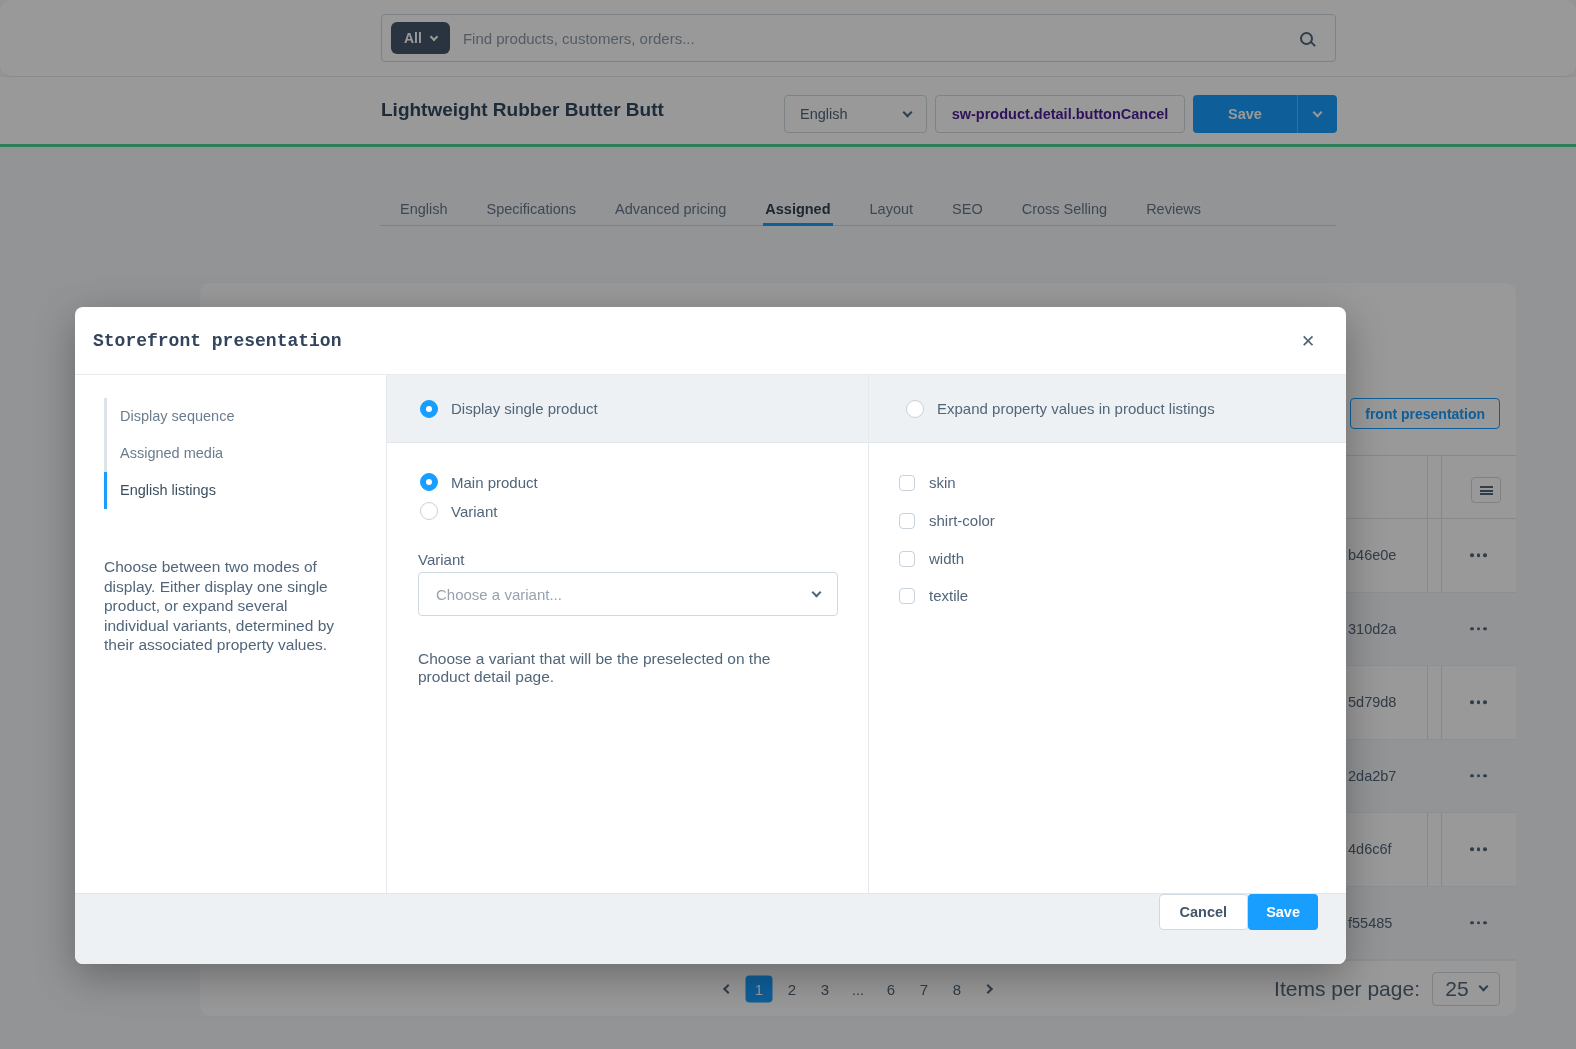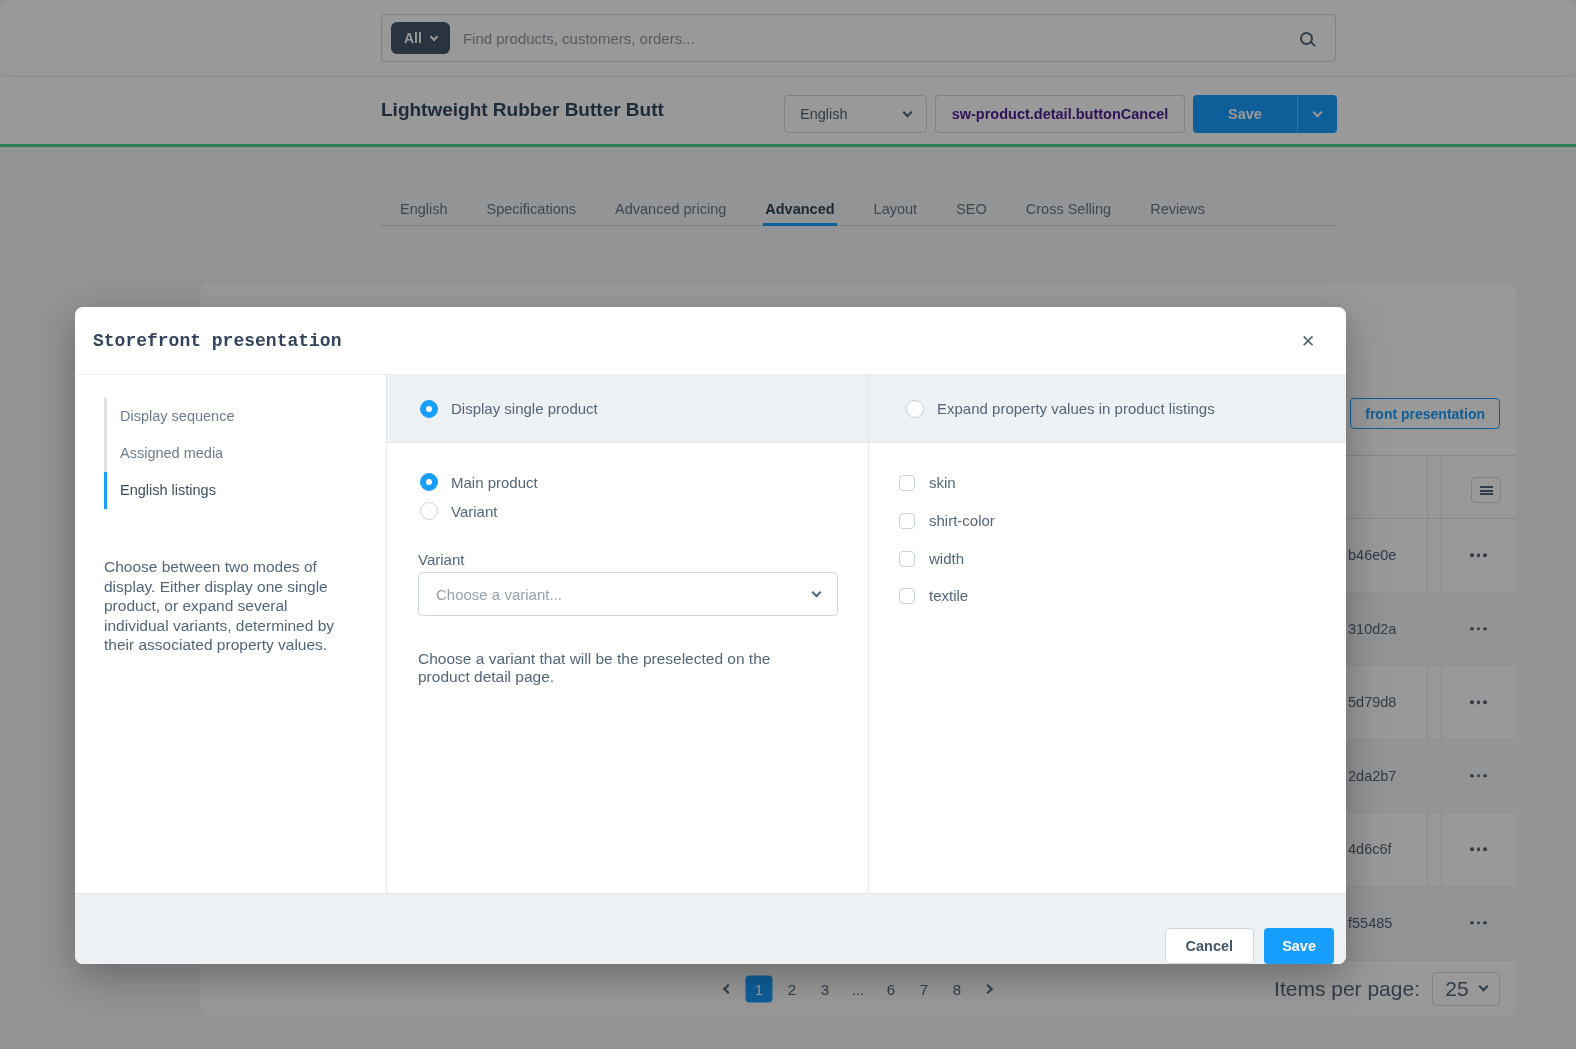--- a/index.html
+++ b/index.html
@@ -76,21 +76,21 @@
   .opt-abs { position:absolute; left:33px; }
   .strip-opt { margin-left:33px; }
   .strip-opt-r { margin-left:37px; }
   .variant-label { position:absolute; left:31px; top:176px; font-size:15px; color:#52667a; }
   .variant-select { position:absolute; left:31px; top:197px; width:420px; height:44px; background:#fff; border:1px solid #d1d9e0; border-radius:4px; display:flex; align-items:center; padding:0 17px; cursor:pointer; }
   .variant-select .ph { font-size:15px; color:#97a2ae; }
   .variant-select .cv { margin-left:auto; }
   .variant-help { position:absolute; left:31px; top:275px; width:402px; font-size:15.5px; line-height:18px; color:#52667a; }
   .prop { position:absolute; left:30px; display:flex; align-items:center; gap:14px; font-size:15px; color:#52667a; }
   .checkbox { flex:none; width:16px; height:16px; border:1px solid #c9d2da; border-radius:4px; background:#fff; cursor:pointer; }
-  .modal-footer { position:absolute; left:0; bottom:0; width:100%; height:71px; background:#eef1f4; border-top:1px solid #e2e7eb; border-radius:0 0 8px 8px; display:flex; align-items:flex-end; justify-content:flex-end; gap:10px; padding-right:12px; }
+  .modal-footer { position:absolute; left:0; bottom:0; width:100%; height:71px; background:#eef1f4; border-top:1px solid #e2e7eb; border-radius:0 0 8px 8px; display:flex; align-items:flex-start; justify-content:flex-end; gap:0; padding-right:28px; }
   .btn { height:36px; border-radius:4px; font-size:14.5px; font-weight:700; font-family:"Liberation Sans",sans-serif; cursor:pointer; display:flex; align-items:center; justify-content:center; }
   .btn-cancel { padding:0 20px; background:#fff; border:1px solid #d1d9e0; color:#42556a; }
   .btn-save { padding:0 18px; background:#189eff; border:none; color:#fff; }
   
   .cv { display:inline-block; width:7px; height:7px; border:solid #52667a; border-width:0 2px 2px 0; transform:rotate(45deg); margin-top:-4px; }
   .cv-left { transform:rotate(135deg); margin:0 0 0 3px; }
   .cv-right { transform:rotate(-45deg); margin:0 3px 0 0; }
 </style>
 </head>
 <body>
@@ -118,21 +118,21 @@
     <div class="save-caret">
       <i class="cv"></i>
     </div>
   </div>
 </div>
 
 <div class="tabsbar">
   <div class="tab">English</div>
   <div class="tab">Specifications</div>
   <div class="tab">Advanced pricing</div>
-  <div class="tab active">Advanced</div>
+  <div class="tab active">Assigned</div>
   <div class="tab">Layout</div>
   <div class="tab">SEO</div>
   <div class="tab">Cross Selling</div>
   <div class="tab">Reviews</div>
 </div>
 
 <div class="card">
   <button class="ghost-btn">front presentation</button>
   <div class="table-head"></div>
   <div class="col-div1"></div>

